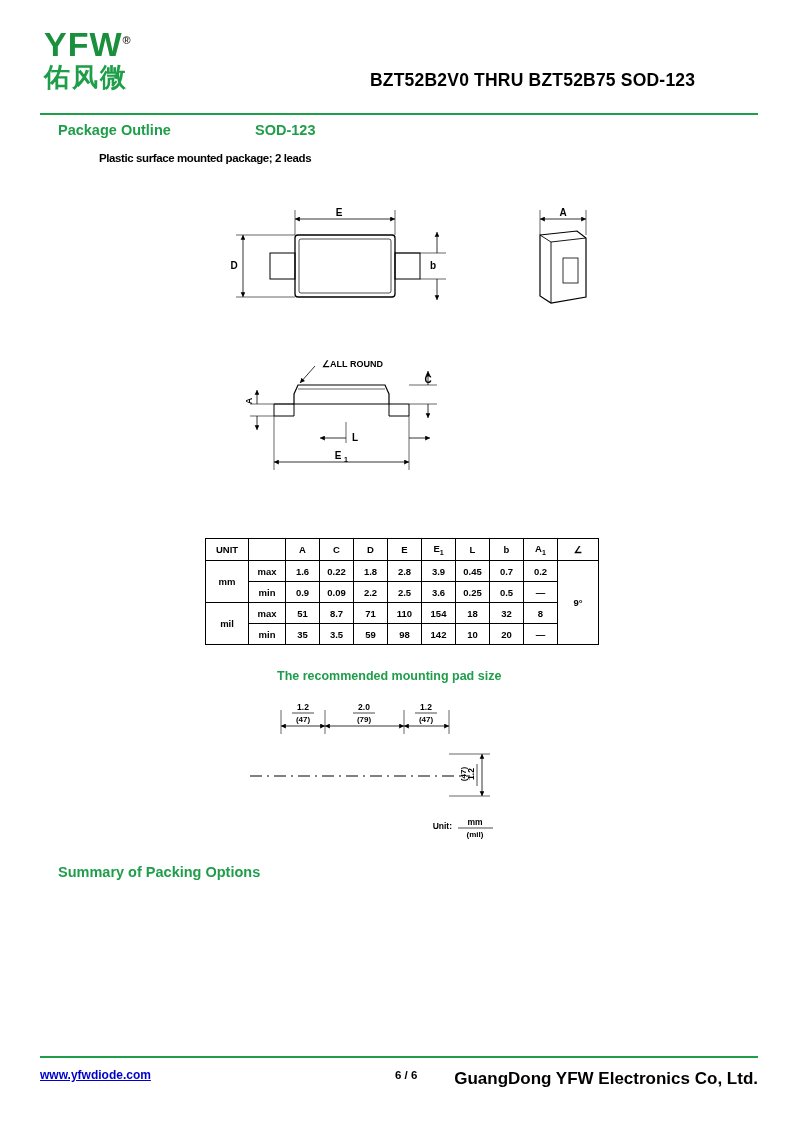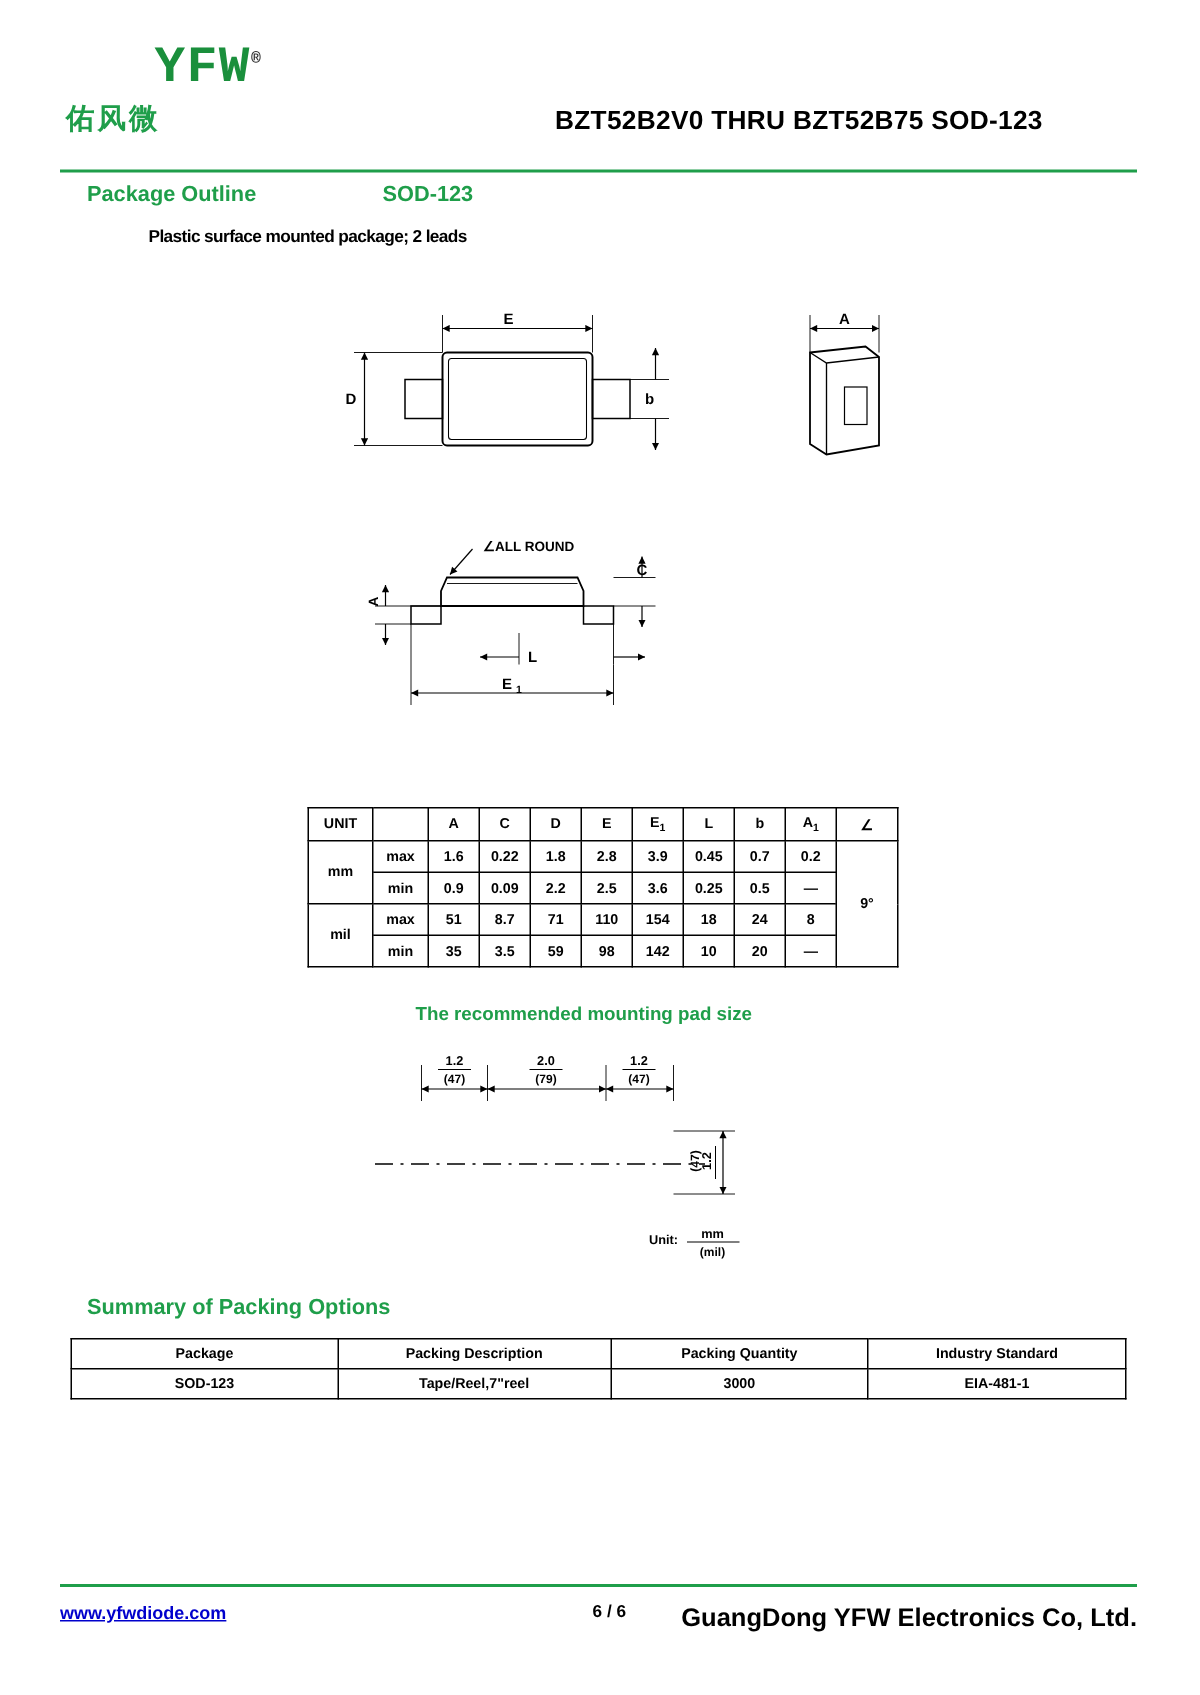--- a/index.html
+++ b/index.html
@@ -29,36 +29,35 @@
     width: 800px;
     height: 86px;
   }
   .logo {
     position: absolute;
     left: 44px;
     top: 8px;
     width: 190px;
   }
   .logo-top {
-    font-family: Liberation Mono, monospace;
+    font-family: Liberation Sans, sans-serif;
     font-size: 34px;
     font-weight: bold;
     letter-spacing: 1px;
     line-height: 36px;
     color: #1a8f3c;
-    text-align: center;
   }
   .logo-reg {
     font-size: 11px;
     vertical-align: super;
     color: #333;
   }
   .logo-cn {
     font-family: "DejaVu Sans", sans-serif;
-    font-size: 19px;
+    font-size: 26px;
     font-weight: bold;
     color: #1f9e4a;
     letter-spacing: 2px;
     line-height: 28px;
     margin-top: 1px;
   }
   .header-title {
     position: absolute;
     left: 370px;
     top: 56px;
@@ -359,21 +358,21 @@
       </tr>
       <tr>
         <td rowspan="2">mil</td>
         <td>max</td>
         <td>51</td>
         <td>8.7</td>
         <td>71</td>
         <td>110</td>
         <td>154</td>
         <td>18</td>
-        <td>24</td>
+        <td>32</td>
         <td>8</td>
       </tr>
       <tr>
         <td>min</td>
         <td>35</td>
         <td>3.5</td>
         <td>59</td>
         <td>98</td>
         <td>142</td>
         <td>10</td>
@@ -426,37 +425,19 @@
       <text x="466" y="82" font-size="8" font-weight="bold" text-anchor="middle" transform="rotate(-90 466 82)">(47)</text>
 
       <text x="452" y="137" font-size="8.5" font-weight="bold" text-anchor="end">Unit:</text>
       <text x="475" y="133" font-size="8.5" font-weight="bold" text-anchor="middle">mm</text>
       <line x1="458" y1="136" x2="493" y2="136" stroke="#000" stroke-width="0.7"></line>
       <text x="475" y="145" font-size="8" font-weight="bold" text-anchor="middle">(mil)</text>
     </svg>
   </div>
 
   <div class="packing-title">Summary of Packing Options</div>
-  <table class="packing-table">
-    <thead>
-      <tr>
-        <td style="width:178px">Package</td>
-        <td style="width:182px">Packing Description</td>
-        <td style="width:172px">Packing Quantity</td>
-        <td style="width:172px">Industry Standard</td>
-      </tr>
-    </thead>
-    <tbody>
-      <tr>
-        <td>SOD-123</td>
-        <td>Tape/Reel,7"reel</td>
-        <td>3000</td>
-        <td>EIA-481-1</td>
-      </tr>
-    </tbody>
-  </table>
 
   <div class="footer-rule"></div>
   <a class="footer-link" href="#">www.yfwdiode.com</a>
   <div class="footer-page">6 / 6</div>
   <div class="footer-company">GuangDong YFW Electronics Co, Ltd.</div>
 
 </div>
 
 </body></html>

